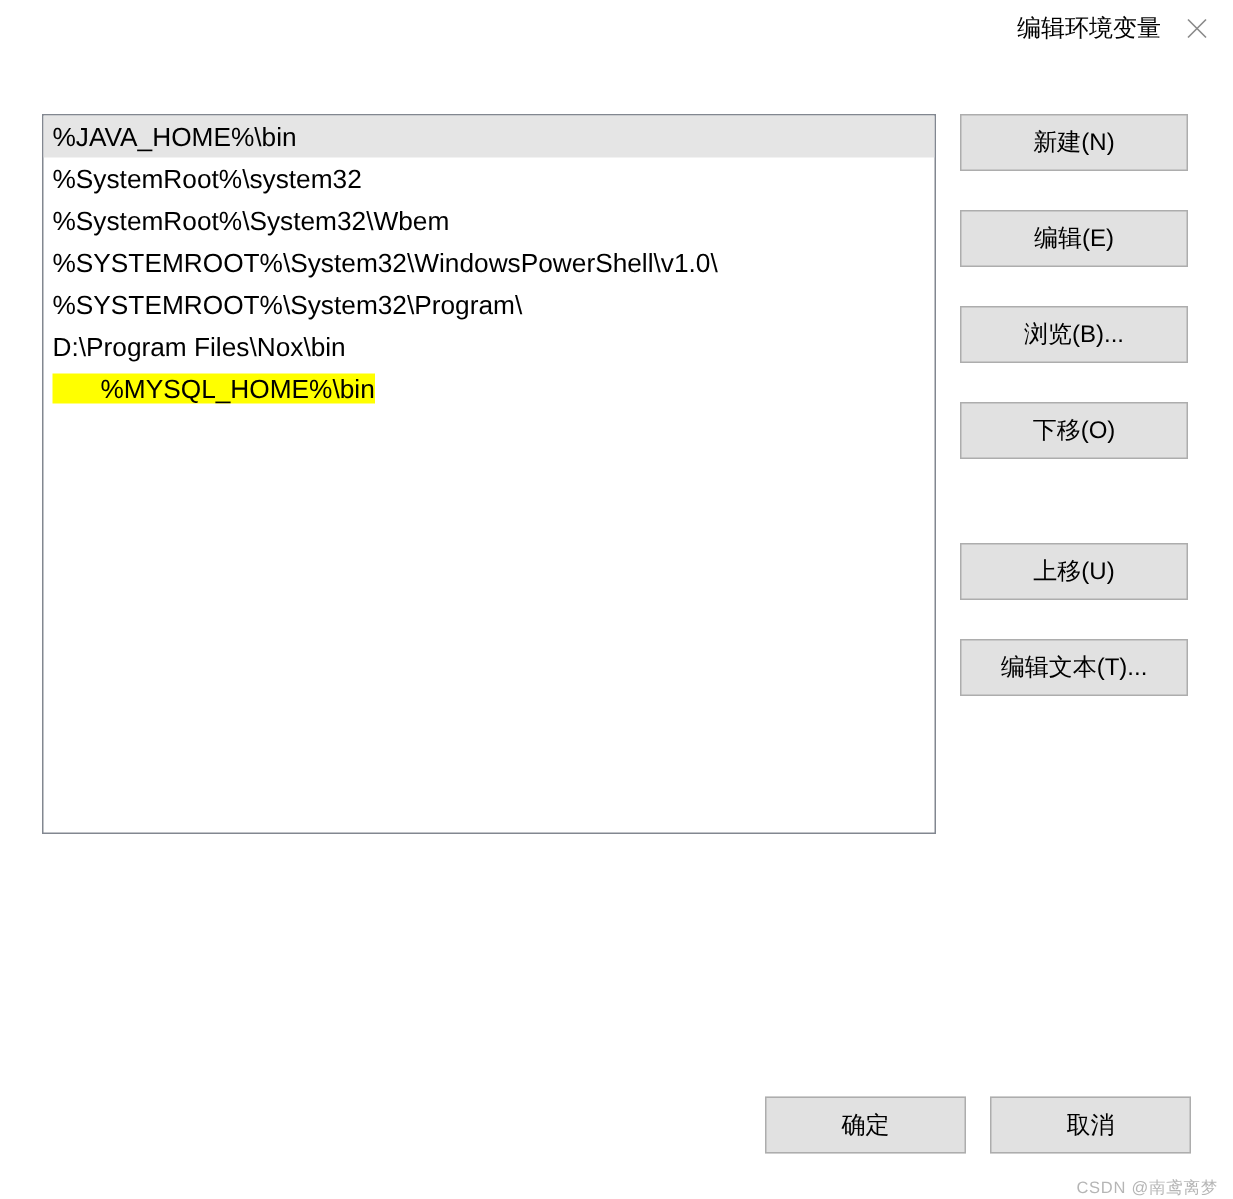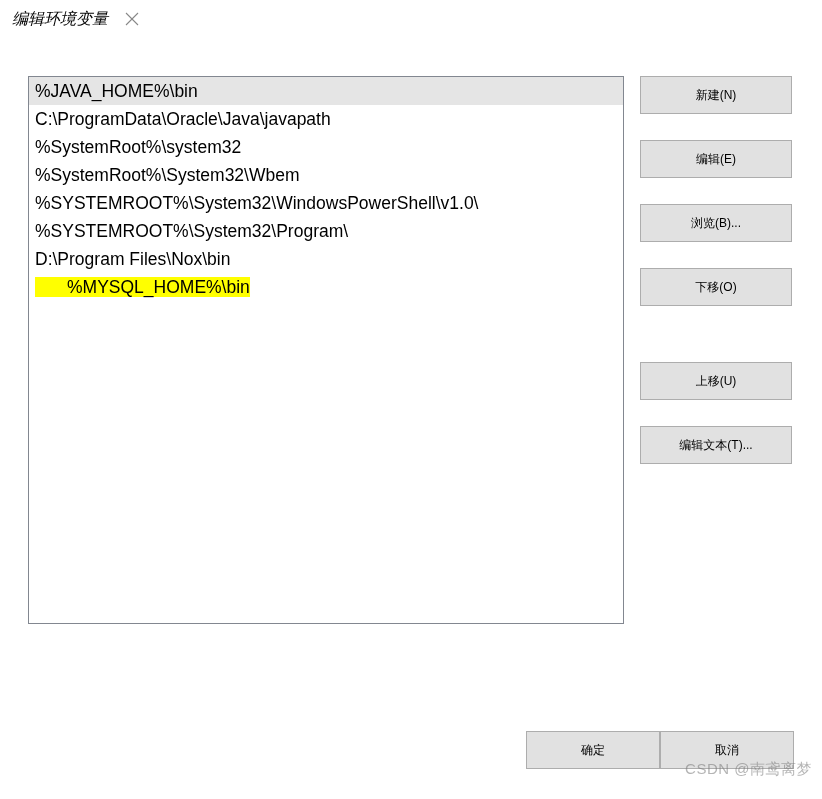--- a/index.html
+++ b/index.html
@@ -11,45 +11,44 @@
     body {
       width: 822px;
       height: 799px;
       background: #ffffff;
       position: relative;
     }
     .titlebar {
       height: 38px;
       display: flex;
       align-items: center;
-      justify-content: flex-start;
+      justify-content: flex-end;
       padding: 0 0 0 12px;
       border-bottom: 0;
-      font-style: italic;
     }
     .titlebar-close {
       width: 48px;
       height: 36px;
       display: flex;
       align-items: center;
       justify-content: center;
       cursor: pointer;
     }
     .titlebar-close svg {
       width: 14px;
       height: 14px;
     }
     .content {
       padding: 38px 28px 20px 28px;
       display: flex;
       gap: 16px;
     }
     .list-container {
       width: 596px;
-      height: 548px;
+      height: 480px;
       border: 1px solid #828790;
       background: #ffffff;
       overflow: hidden;
     }
     .list-item {
       padding: 0 6px;
       font-size: 17.5px;
       line-height: 28px;
       height: 28px;
       color: #000000;
@@ -66,47 +65,47 @@
     }
     .button-column {
       display: flex;
       flex-direction: column;
       width: 152px;
     }
     .btn {
       height: 38px;
       border: 1px solid #adadad;
       background: #e1e1e1;
-      font-size: 12px;
+      font-size: 16px;
       color: #000000;
       cursor: pointer;
       display: flex;
       align-items: center;
       justify-content: center;
       outline: none;
     }
     .gap-small { margin-bottom: 26px; }
     .gap-large { margin-bottom: 56px; }
     .footer {
       position: absolute;
       bottom: 30px;
       right: 28px;
       display: flex;
-      gap: 0;
+      gap: 16px;
       margin-top: 44px;
     }
     .footer .btn {
       width: 134px;
       height: 38px;
     }
     .watermark {
       position: absolute;
-      bottom: 20px;
+      bottom: 0;
       right: 10px;
-      font-size: 15px;
+      font-size: 11px;
       color: rgba(120,120,120,0.55);
       letter-spacing: 0.5px;
       pointer-events: none;
     }
   </style>
 </head>
 <body>
 
 <div class="titlebar">
   <span>编辑环境变量</span>
@@ -114,21 +113,20 @@
     <svg viewBox="0 0 14 14">
       <line x1="1" y1="1" x2="13" y2="13" stroke="#888888" stroke-width="1.1"></line>
       <line x1="13" y1="1" x2="1" y2="13" stroke="#888888" stroke-width="1.1"></line>
     </svg>
   </div>
 </div>
 
 <div class="content">
   <div class="list-container" id="path-list">
       <div class="list-item selected">%JAVA_HOME%\bin</div>
-      <div class="list-item">C:\ProgramData\Oracle\Java\javapath</div>
       <div class="list-item">%SystemRoot%\system32</div>
       <div class="list-item">%SystemRoot%\System32\Wbem</div>
       <div class="list-item">%SYSTEMROOT%\System32\WindowsPowerShell\v1.0\</div>
       <div class="list-item">%SYSTEMROOT%\System32\Program\</div>
       <div class="list-item">D:\Program Files\Nox\bin</div>
       <div class="list-item"><span class="hl">%MYSQL_HOME%\bin </span></div>
     </div>
 
   <div class="button-column">
     <button class="btn gap-small">新建(N)</button>

